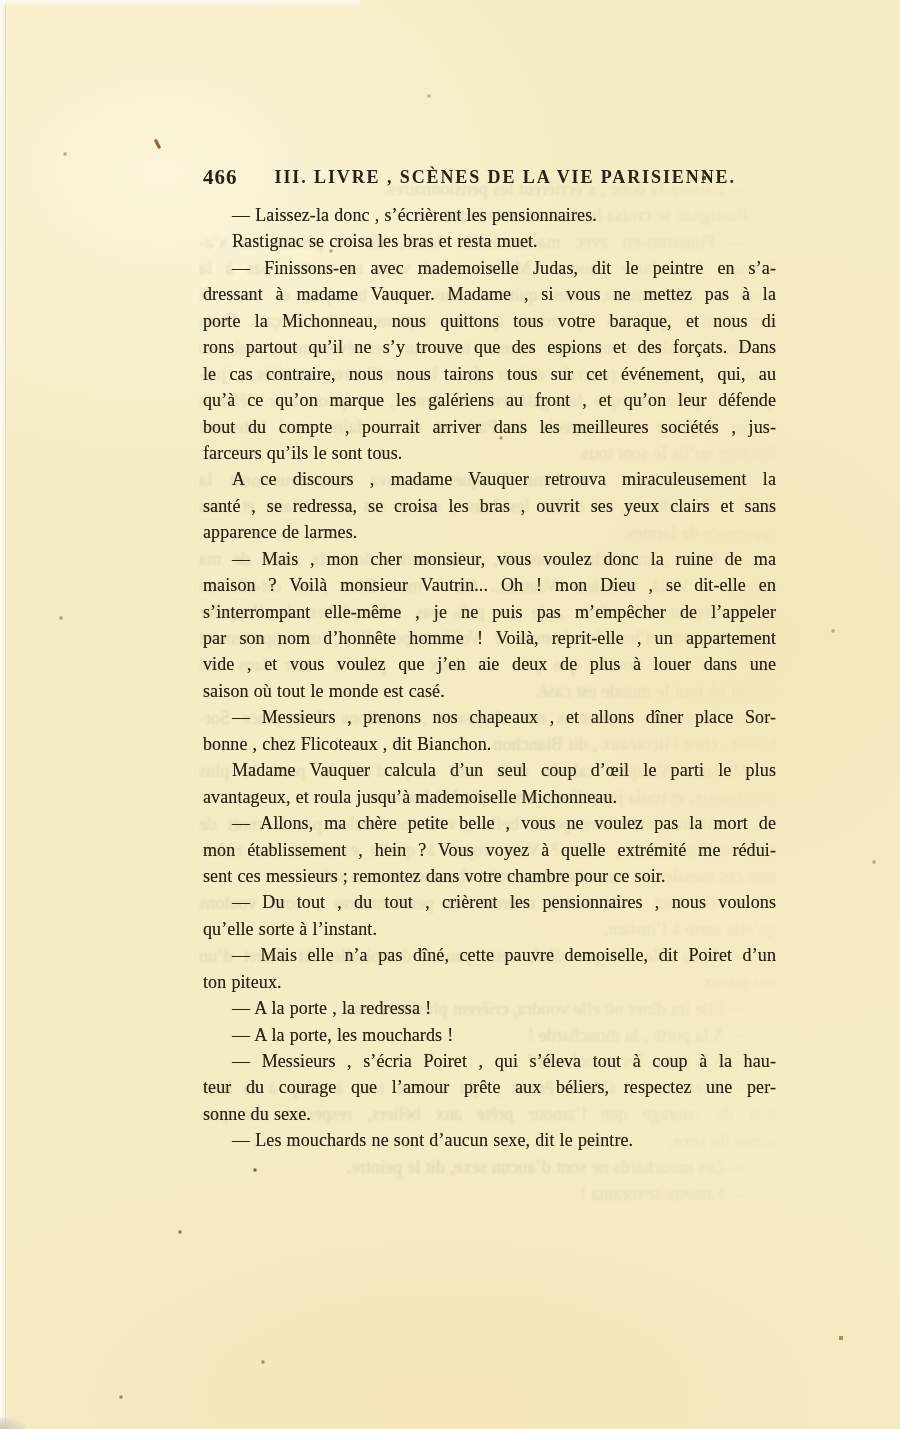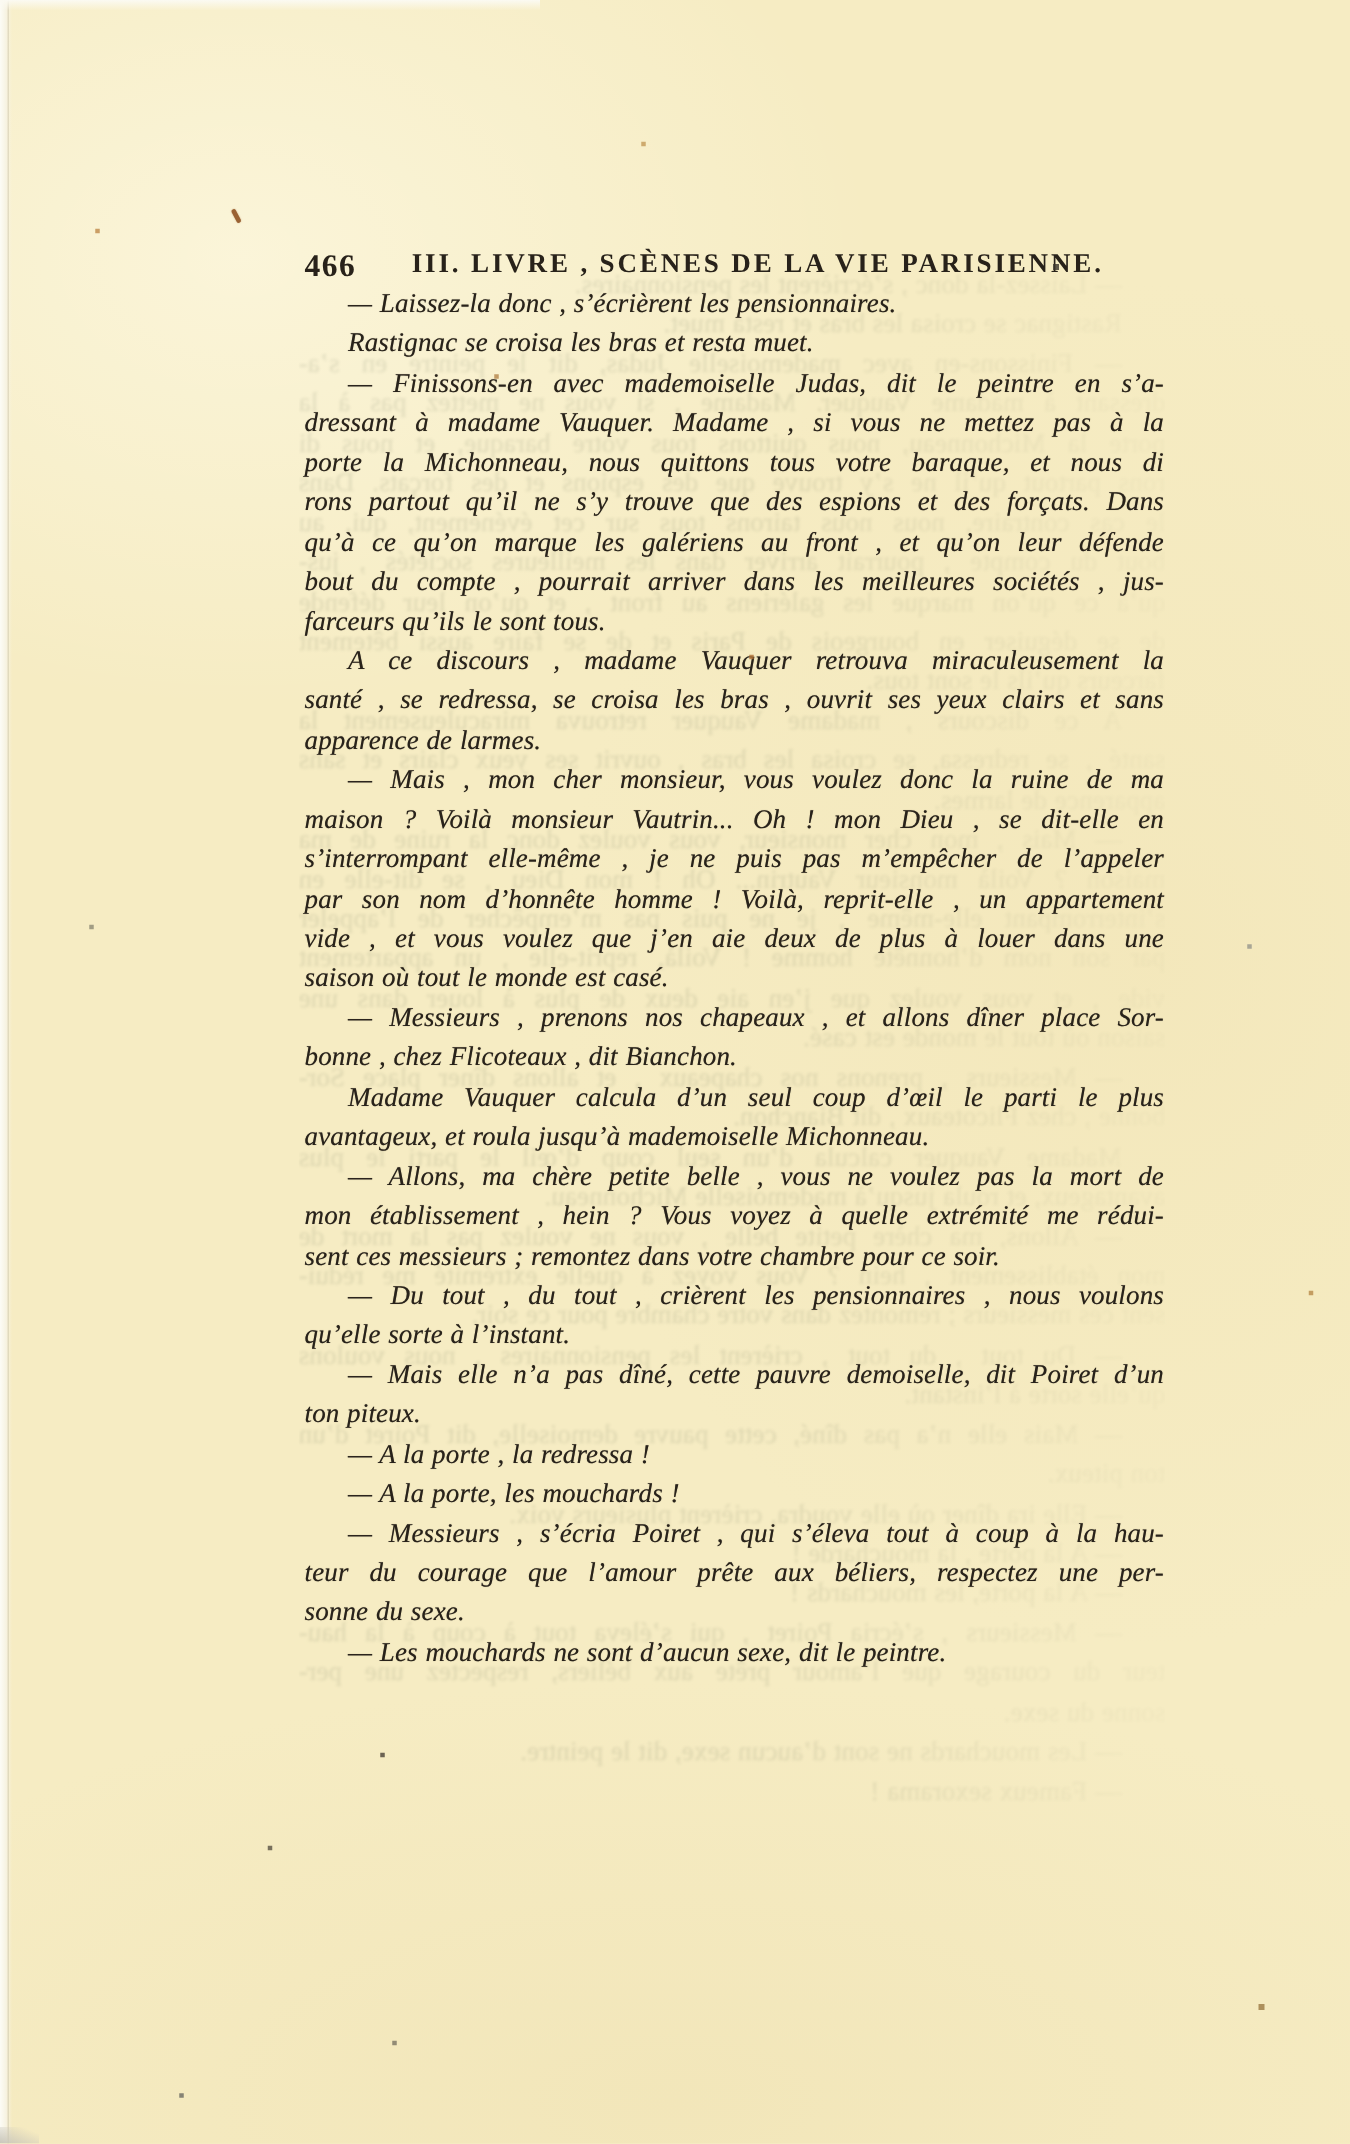--- a/index.html
+++ b/index.html
@@ -52,32 +52,33 @@
     mask-image:linear-gradient(to right, rgba(0,0,0,.25) 0%, #000 45%, #000 100%);
     pointer-events:none;
   }
   .bleed .line{color:inherit;}
   
   .page-content{
     position:absolute;left:203px;top:165px;width:573px;
     color:var(--ink);
   }
   .header{
-    display:flex;align-items:flex-start;
+    display:flex;align-items:center;
     height:24px;
+    margin-bottom:13px;
   }
   .pagenum{
     font-weight:bold;font-size:21px;letter-spacing:1px;
   }
   .running-title{
     margin-left:37px;
     font-weight:bold;font-size:18px;letter-spacing:1.9px;
     white-space:nowrap;
   }
-  .textblock{width:573px;font-style:italic;}
+  .textblock{width:573px;}
   .line{
     font-size:18px;
     line-height:26.45px;
     height:26.45px;
     white-space:normal;
     letter-spacing:.1px;
     word-spacing:.5px;
     text-shadow:0 0 .5px rgba(40,34,26,.55);
   }
   .line.indent{text-indent:29px;}
@@ -162,20 +163,21 @@
       <span class="pagenum">466</span>
       <span class="running-title">III. LIVRE , SCÈNES DE LA VIE PARISIENNE.</span>
     </div>
     <div class="textblock">
         <div class="line indent">— Laissez-la donc , s’écrièrent les pensionnaires.</div>
         <div class="line indent">Rastignac se croisa les bras et resta muet.</div>
         <div class="line indent just">— Finissons-en avec mademoiselle Judas, dit le peintre en s’a-</div>
         <div class="line just">dressant à madame Vauquer. Madame , si vous ne mettez pas à la</div>
         <div class="line just">porte la Michonneau, nous quittons tous votre baraque, et nous di</div>
         <div class="line just">rons partout qu’il ne s’y trouve que des espions et des forçats. Dans</div>
+        <div class="line just">le cas contraire, nous nous tairons tous sur cet événement, qui, au</div>
         <div class="line just">qu’à ce qu’on marque les galériens au front , et qu’on leur défende</div>
         <div class="line just">bout du compte , pourrait arriver dans les meilleures sociétés , jus-</div>
         <div class="line">farceurs qu’ils le sont tous.</div>
         <div class="line indent just">A ce discours , madame Vauquer retrouva miraculeusement la</div>
         <div class="line just">santé , se redressa, se croisa les bras , ouvrit ses yeux clairs et sans</div>
         <div class="line">apparence de larmes.</div>
         <div class="line indent just">— Mais , mon cher monsieur, vous voulez donc la ruine de ma</div>
         <div class="line just">maison ? Voilà monsieur Vautrin... Oh ! mon Dieu , se dit-elle en</div>
         <div class="line just">s’interrompant elle-même , je ne puis pas m’empêcher de l’appeler</div>
         <div class="line just">par son nom d’honnête homme ! Voilà, reprit-elle , un appartement</div>

